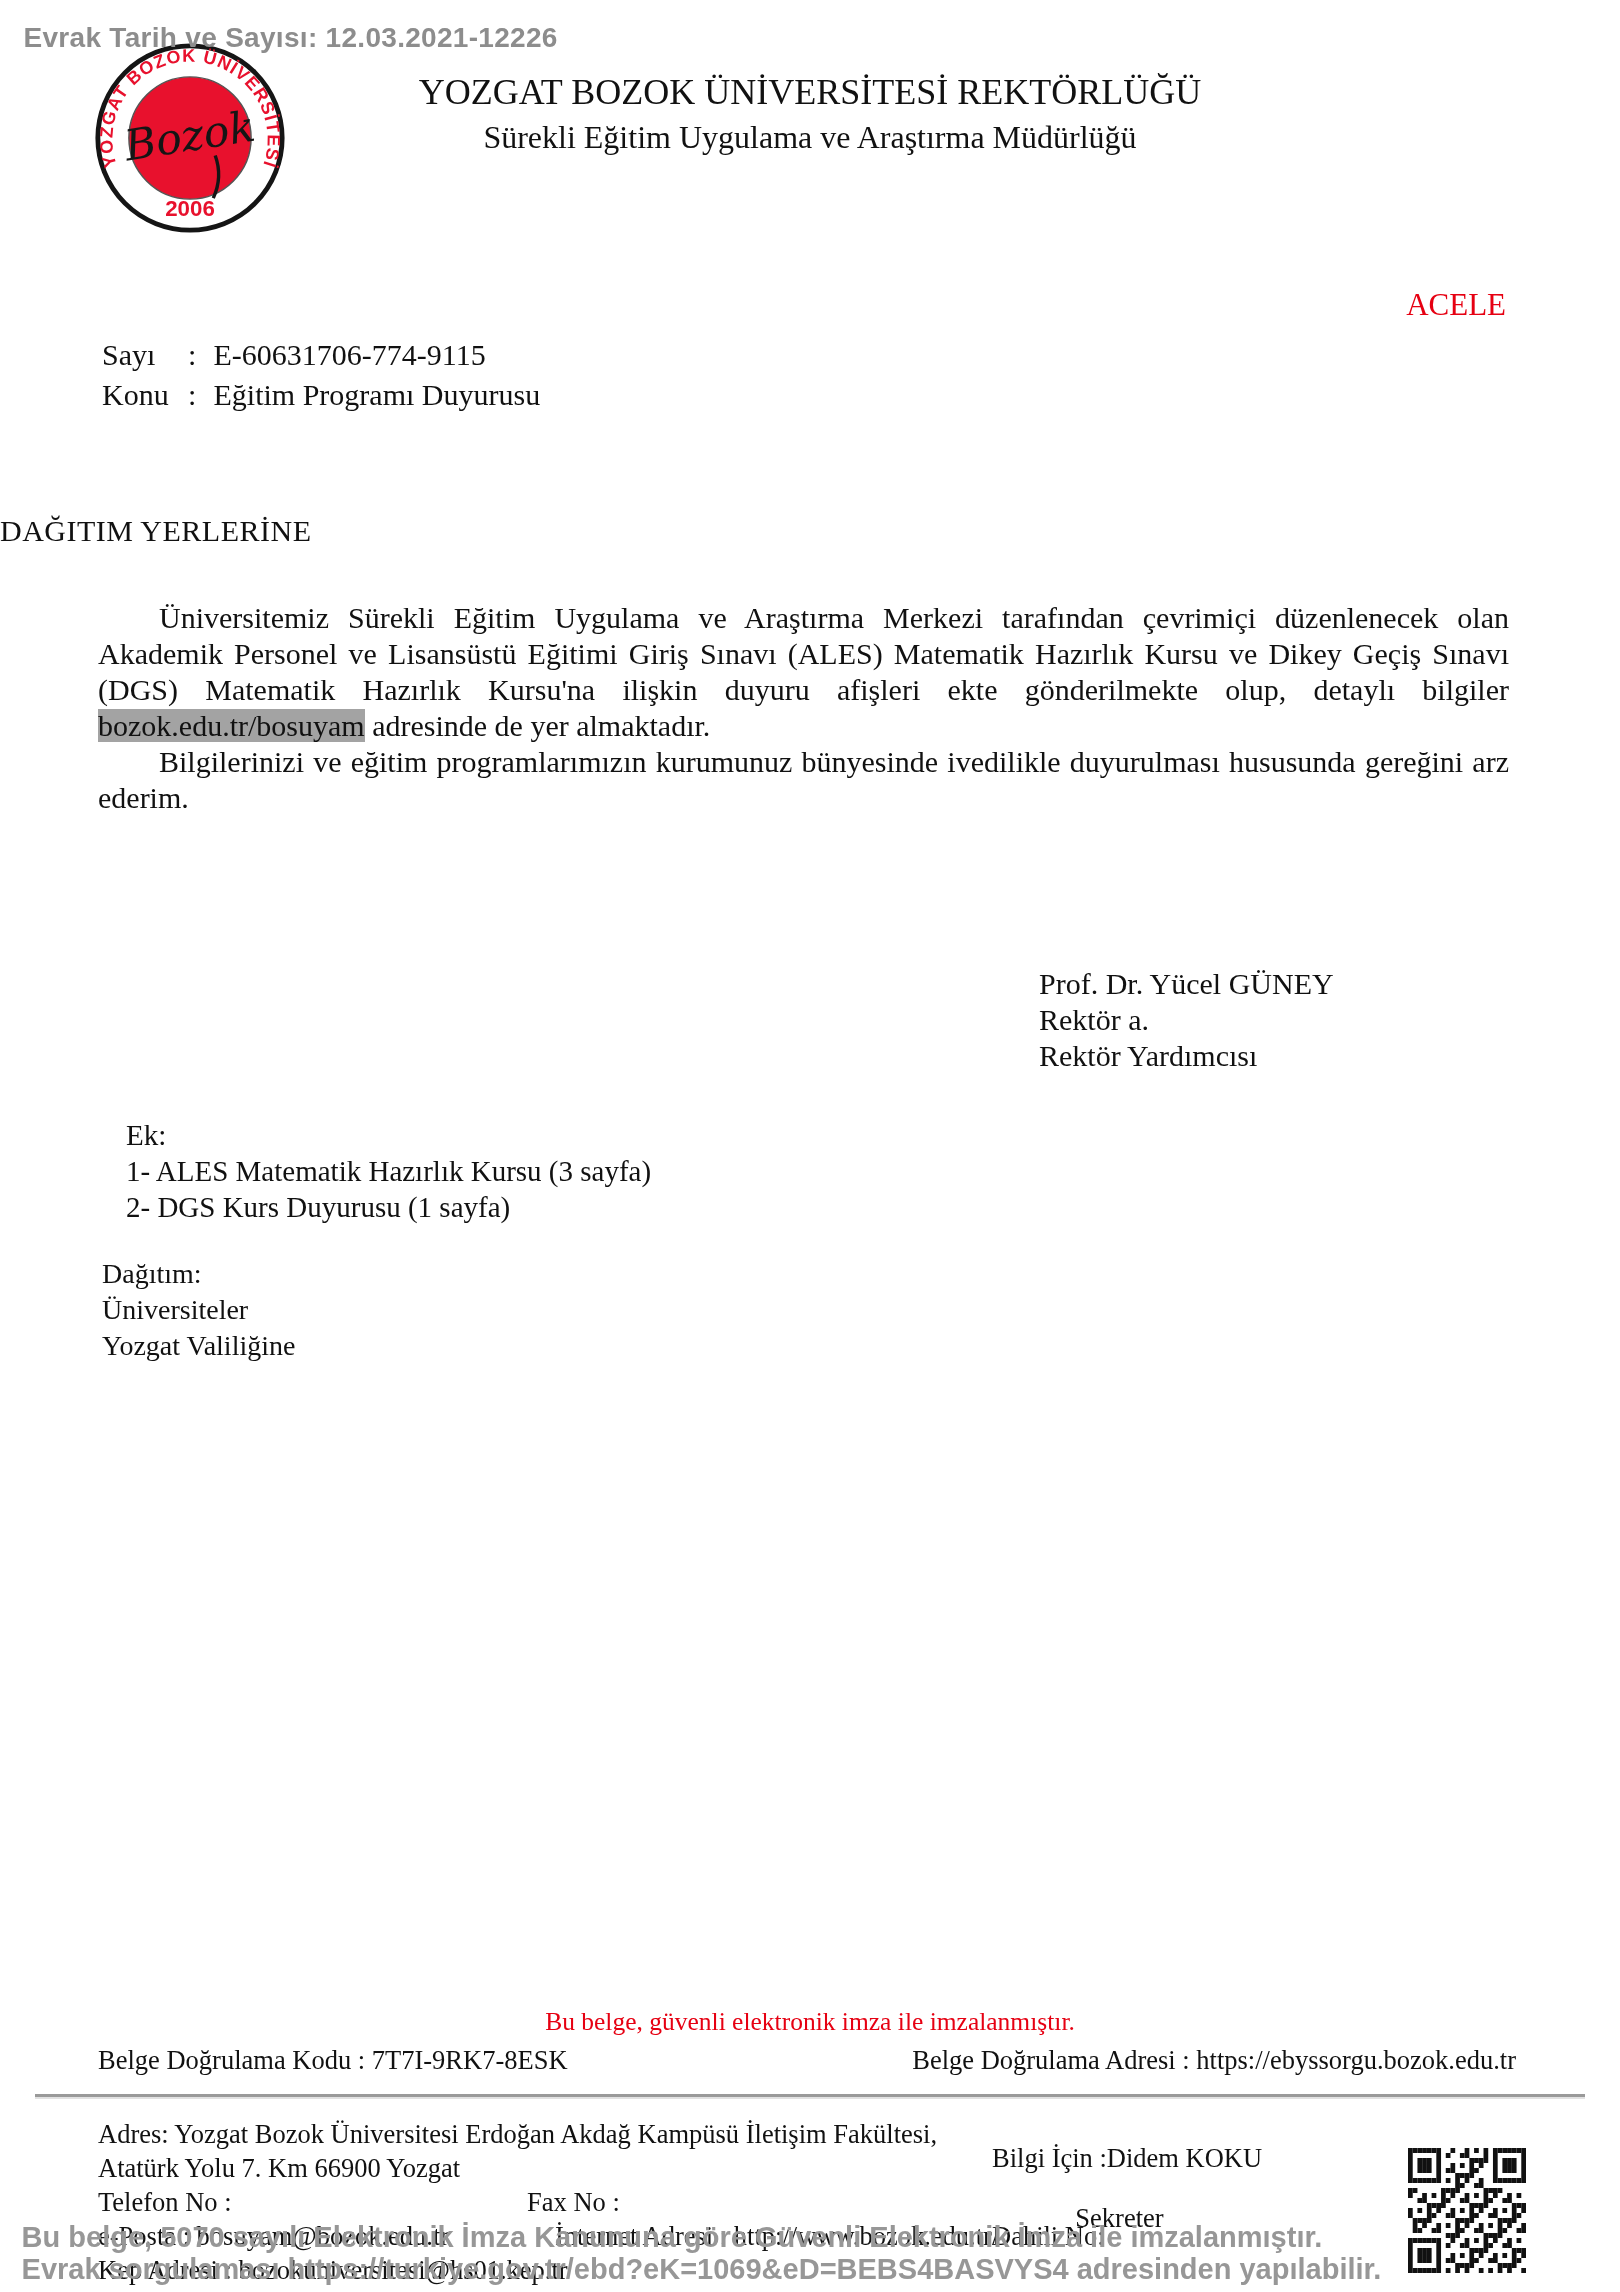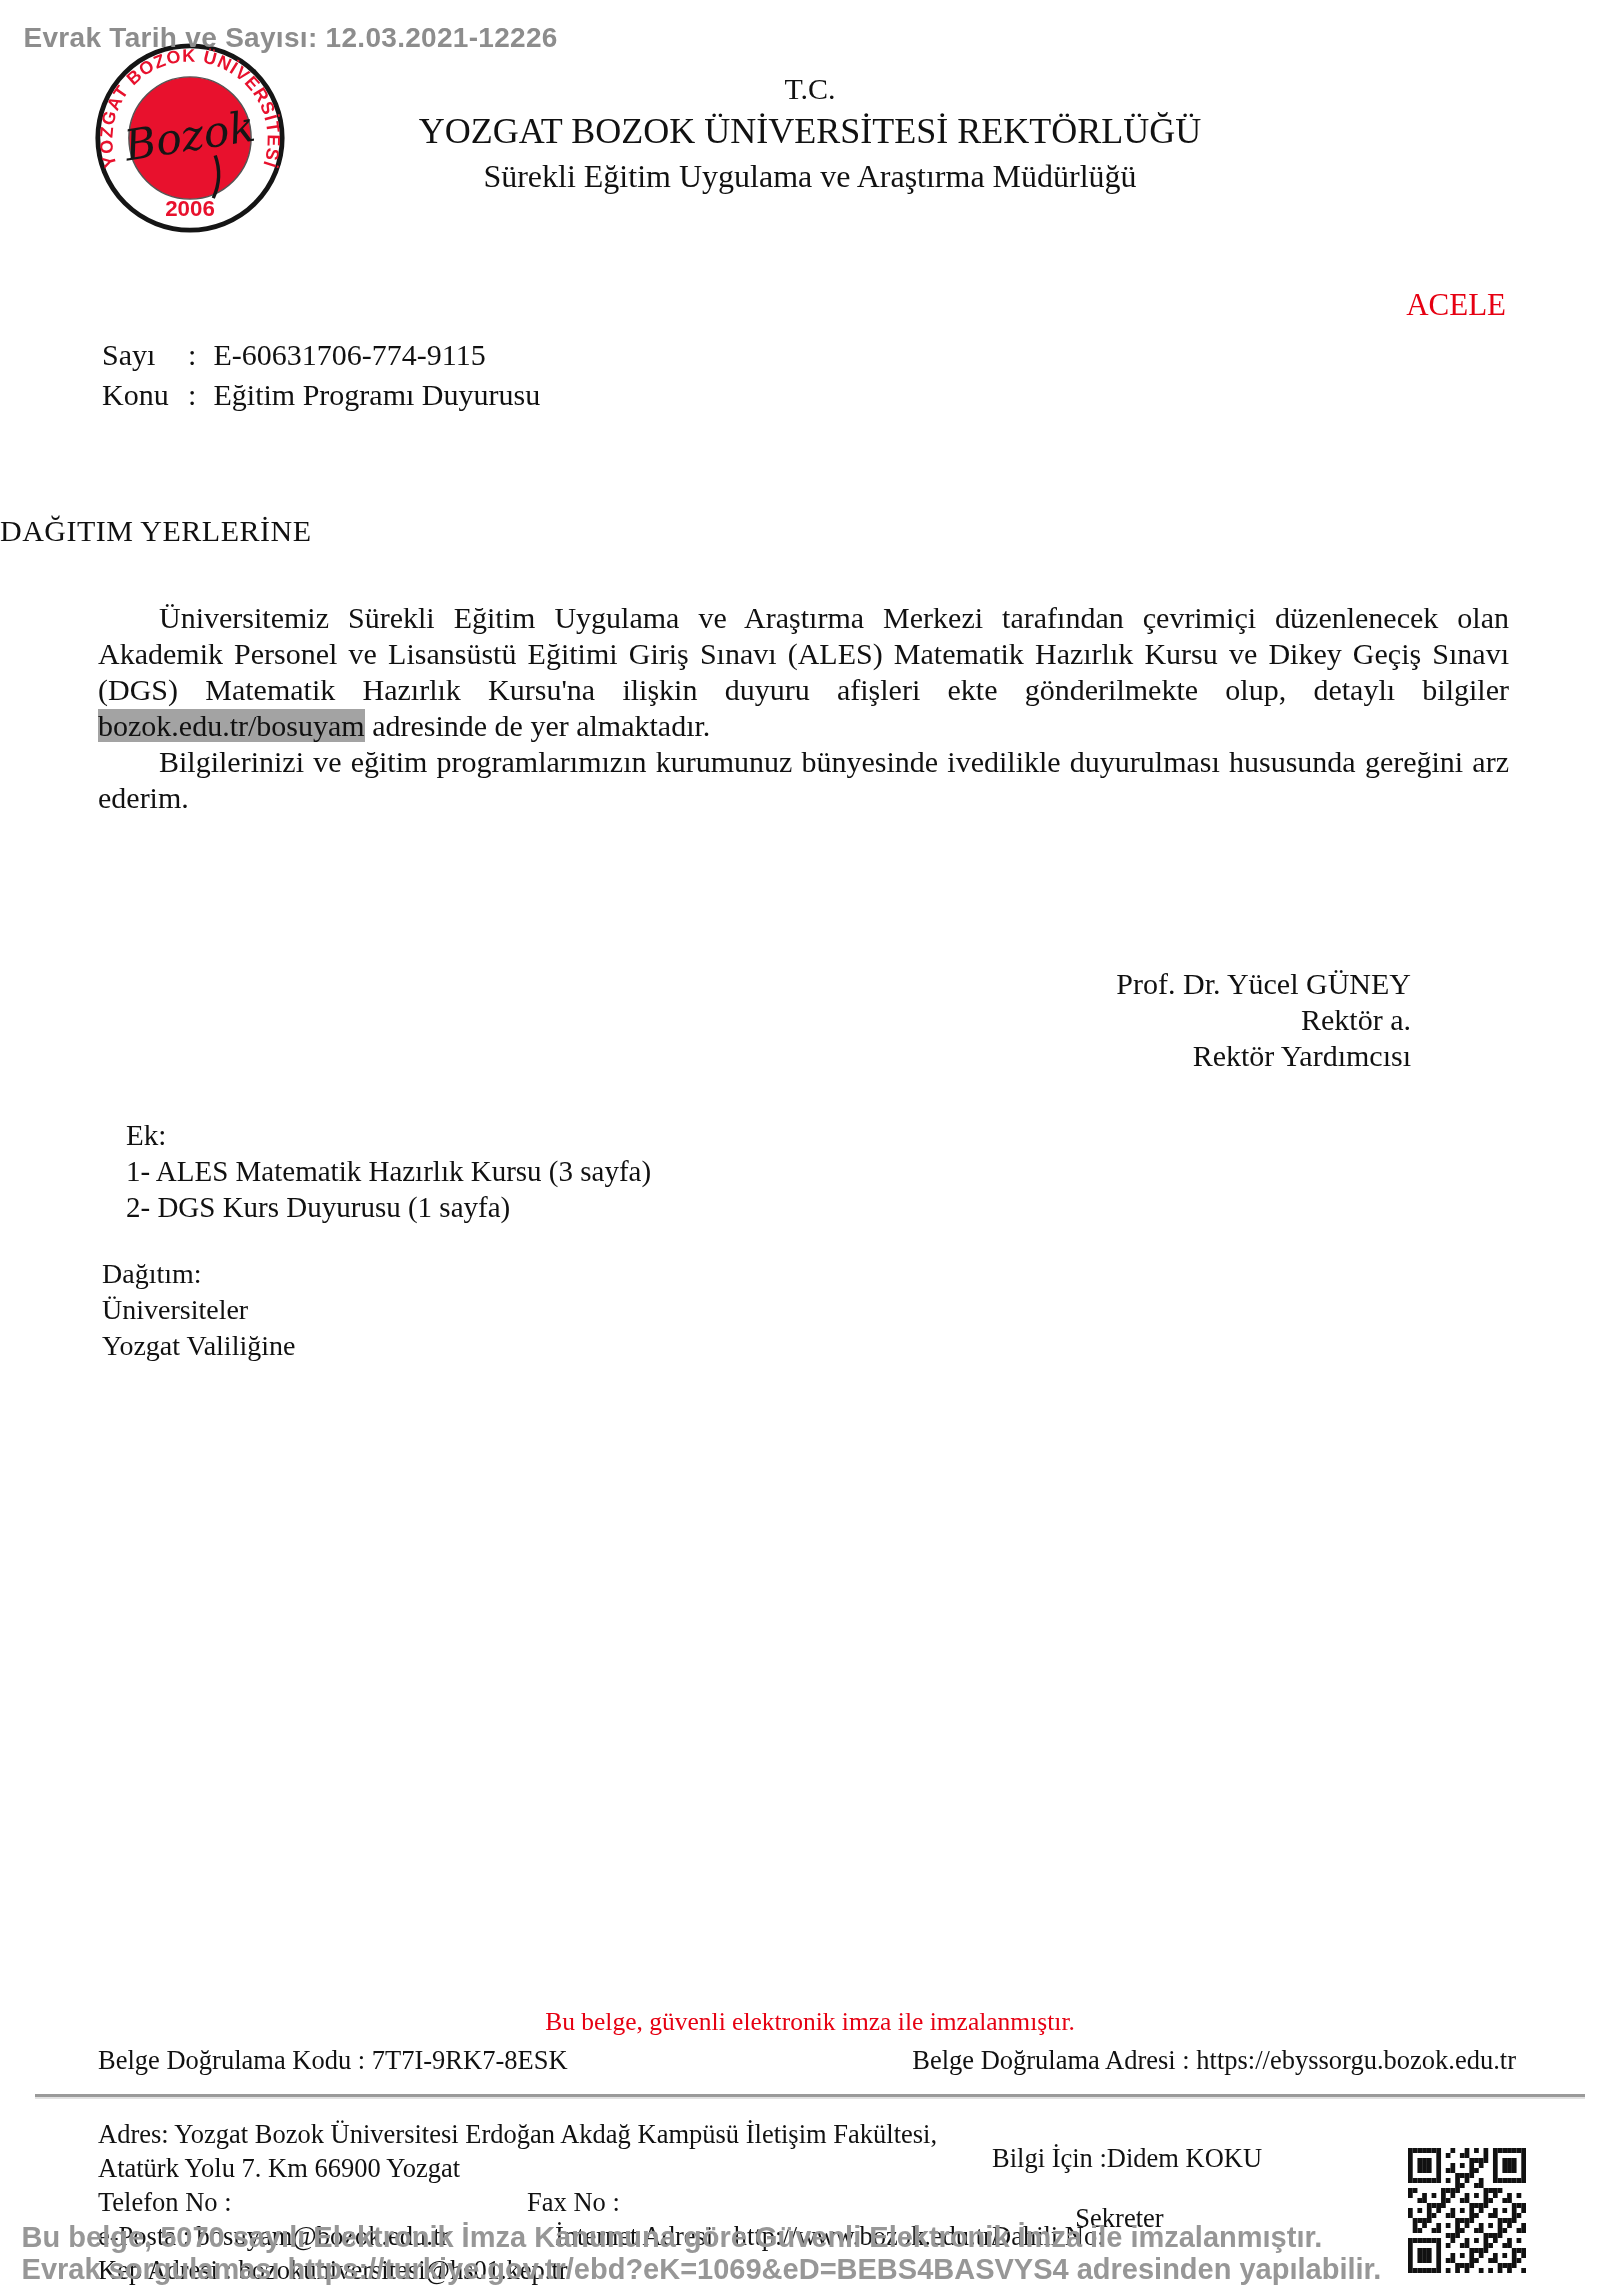--- a/index.html
+++ b/index.html
@@ -23,21 +23,21 @@
   .meta-label{display:inline-block;width:86px;}
   .meta-colon{display:inline-block;width:25.5px;}
   .recipient{position:absolute;left:0;top:514px;width:100%;
              font-size:30px;letter-spacing:0.5px;}
   
   .body-block{position:absolute;left:98px;top:600px;width:1411px;
               font-size:30px;line-height:36px;text-align:justify;}
   .body-block p{margin:0;text-indent:61px;}
   .hl{background:#a3a3a3;}
   
-  .signature{position:absolute;left:1039px;top:966px;width:372px;text-align:right;
+  .signature{position:absolute;left:1039px;top:966px;width:372px;text-align:left;
              font-size:30px;line-height:36px;}
   
   .attachments{position:absolute;left:98px;top:1117px;font-size:29px;line-height:36px;margin-left:28px;}
   
   .distribution{position:absolute;left:102px;top:1256px;font-size:28px;line-height:36px;}
   
   .esign{position:absolute;left:0;top:2007px;width:100%;text-align:center;
          font-size:25.5px;color:#e60012;}
   
   .verify-code{position:absolute;left:98px;top:2045px;font-size:26.5px;}
@@ -75,21 +75,20 @@
     <path id="arcTop" d="M 33,145 A 80,80 0 1 1 167,145" fill="none"></path>
     <text font-family="Liberation Sans, sans-serif" font-weight="bold" font-size="18.5" fill="#e8112d" letter-spacing="1">
       <textPath href="#arcTop" startOffset="50%" text-anchor="middle">YOZGAT BOZOK ÜNİVERSİTESİ</textPath>
     </text>
     <text x="100" y="113" text-anchor="middle" font-family="DejaVu Serif, serif" font-style="italic" font-size="44" fill="#151515" transform="rotate(-9 100 100)">Bozok</text>
     <path d="M 126,118 q 8,22 -2,44" fill="none" stroke="#151515" stroke-width="3.5"></path>
     <text x="100" y="180" text-anchor="middle" font-family="Liberation Sans, sans-serif" font-weight="bold" font-size="23" fill="#e8112d">2006</text>
   </svg>
 
   <div class="letterhead">
-    <div class="lh-tc">T.C.</div>
     <div class="lh-univ">YOZGAT BOZOK ÜNİVERSİTESİ REKTÖRLÜĞÜ</div>
     <div class="lh-dept">Sürekli Eğitim Uygulama ve Araştırma Müdürlüğü</div>
   </div>
 
   <div class="acele">ACELE</div>
 
   <div class="meta">
     <div class="meta-row">
       <span class="meta-label">Sayı</span><span class="meta-colon">:</span><span>E-60631706-774-9115</span>
     </div>

